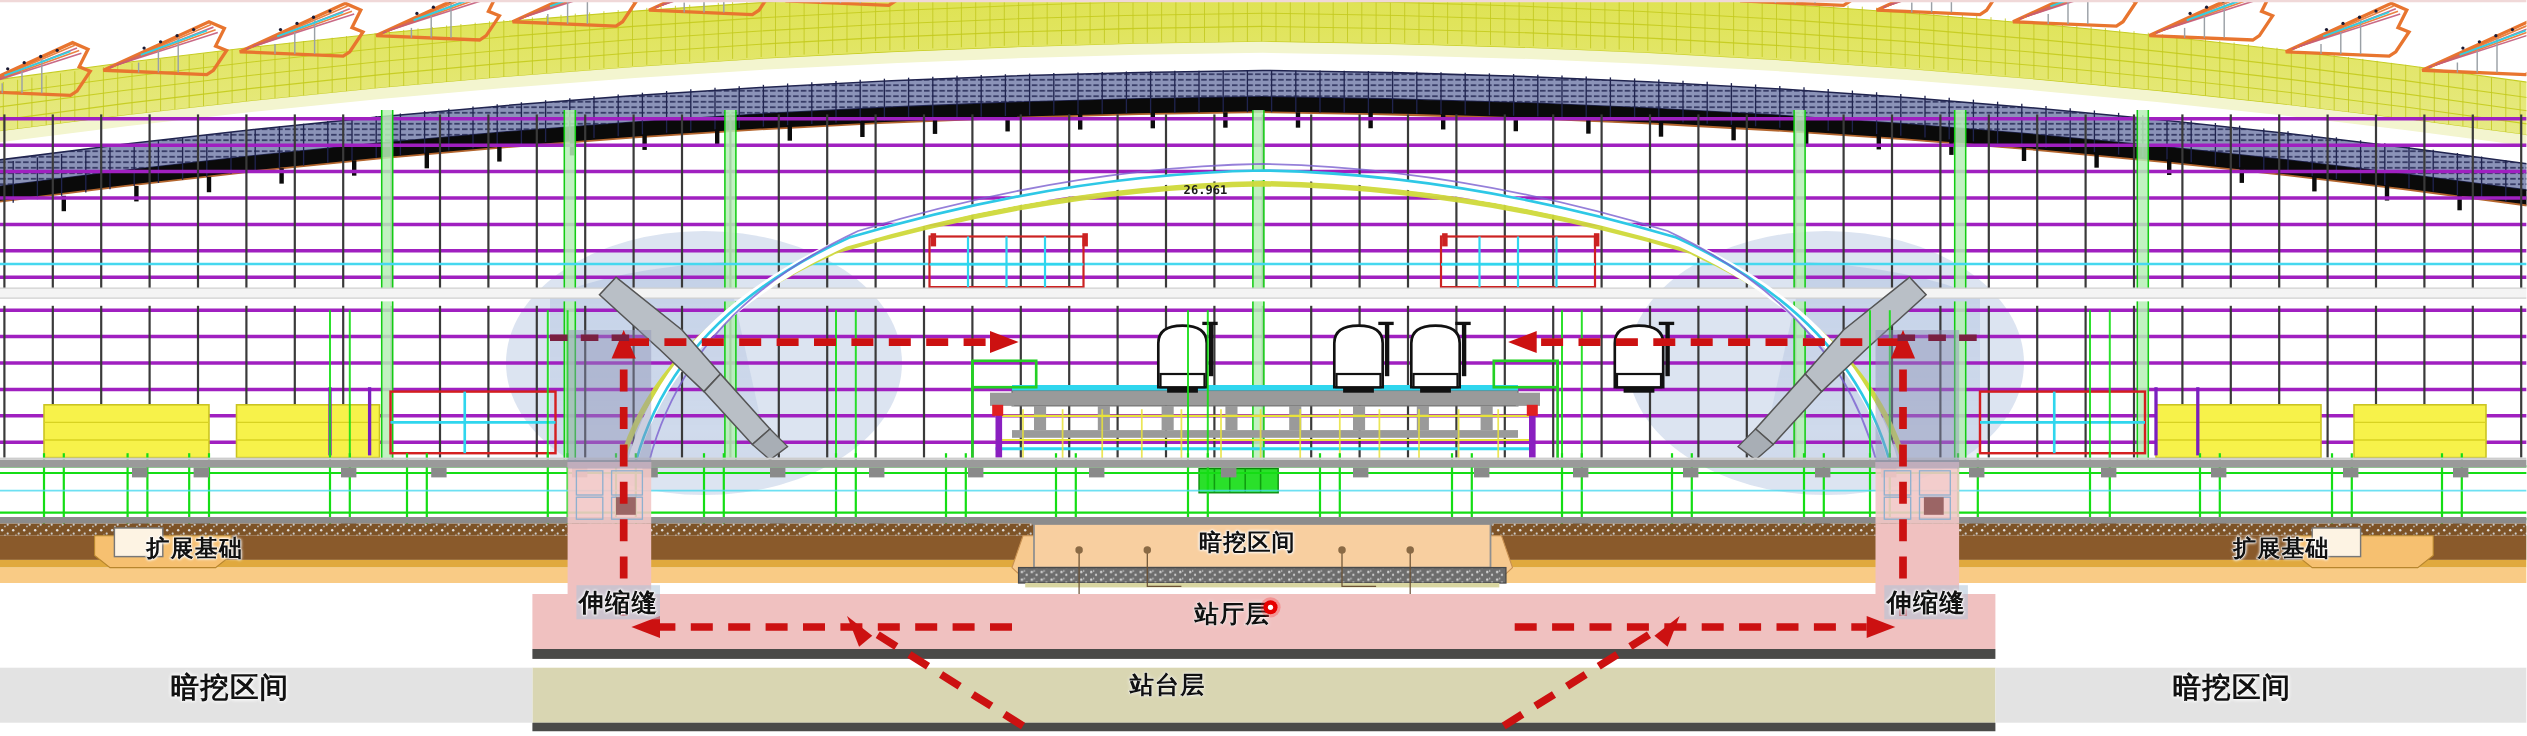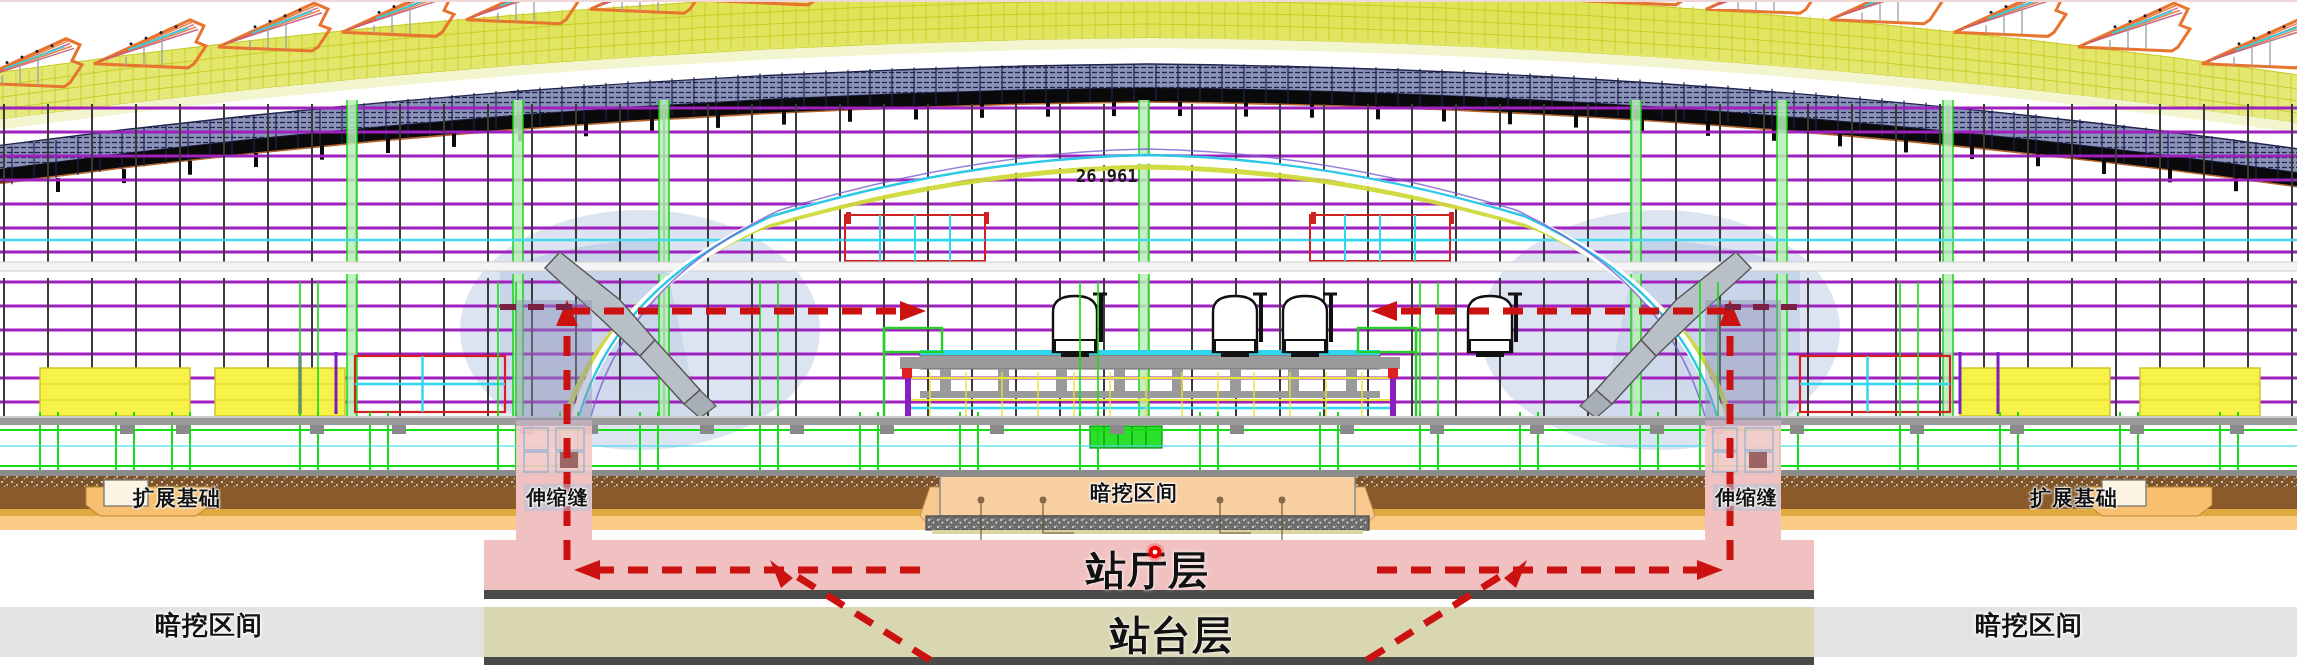--- a/index.html
+++ b/index.html
@@ -12,28 +12,29 @@
     font-family:Liberation Serif, serif;
     font-weight:bold;
     color:#111;
     white-space:nowrap;
     letter-spacing:1px;
     -webkit-text-stroke:0.6px #ffffff;
     paint-order:stroke fill;
   }
   .lbl-small{font-size:21px;text-shadow:0 0 3px #fff,0 0 3px #fff,0 0 2px #fff;}
   .lbl-mid{font-size:26px;text-shadow:0 0 4px #fff,0 0 4px #fff;}
-  .lbl-big{font-size:40px;text-shadow:0 0 4px rgba(255,255,255,.9);}
+  .lbl-big{font-size:22px;text-shadow:0 0 4px rgba(255,255,255,.9);}
   .lbl-joint{
-    font-size:20px;
+    font-size:23px;
     background:rgba(175,196,216,0.55);
     padding:0 2px;
+    margin-top:48px;
   }
   .pin{position:absolute;width:22px;height:22px;}
-  .dimtext{position:absolute;font-size:17px;font-family:"DejaVu Sans Mono","Liberation Mono",monospace;color:#1a1a1a;font-weight:bold;}
+  .dimtext{position:absolute;font-size:11px;font-family:"DejaVu Sans Mono","Liberation Mono",monospace;color:#1a1a1a;font-weight:bold;}
 </style>
 </head>
 <body>
 
 <div id="stage">
 
   <svg width="2297" height="669" viewBox="0 0 2297 669">
     <defs>
 
       <pattern id="roofHatch" width="6" height="4" patternUnits="userSpaceOnUse">
@@ -1195,21 +1196,21 @@
     </g>
   </svg>
 
   <div class="cnlabel lbl-small" style="left:133px;top:484px;">扩展基础</div>
   <div class="cnlabel lbl-small lbl-joint" style="left:524px;top:484px;">伸缩缝</div>
   <div class="cnlabel lbl-small" style="left:1090px;top:479px;">暗挖区间</div>
   <div class="cnlabel lbl-small lbl-joint" style="left:1713px;top:484px;">伸缩缝</div>
   <div class="cnlabel lbl-small" style="left:2030px;top:484px;">扩展基础</div>
 
   <div class="cnlabel lbl-big" style="left:1086px;top:543px;">站厅层</div>
-  <div class="cnlabel lbl-big" style="left:1110px;top:608px;">站台层</div>
+  <div class="cnlabel lbl-big" style="left:1027px;top:608px;">站台层</div>
 
   <div class="cnlabel lbl-mid" style="left:155px;top:608px;">暗挖区间</div>
   <div class="cnlabel lbl-mid" style="left:1975px;top:608px;">暗挖区间</div>
 
   <div class="dimtext" style="left:1076px;top:166px;">26.961</div>
 
   <svg class="pin" style="left:1144px;top:542px;" viewBox="0 0 24 24">
     <circle cx="12" cy="11" r="10" fill="#ff2a2a" opacity="0.30"></circle>
     <circle cx="12" cy="11" r="7" fill="#e60000"></circle>
     <circle cx="12" cy="11" r="2.6" fill="#ffffff"></circle>

